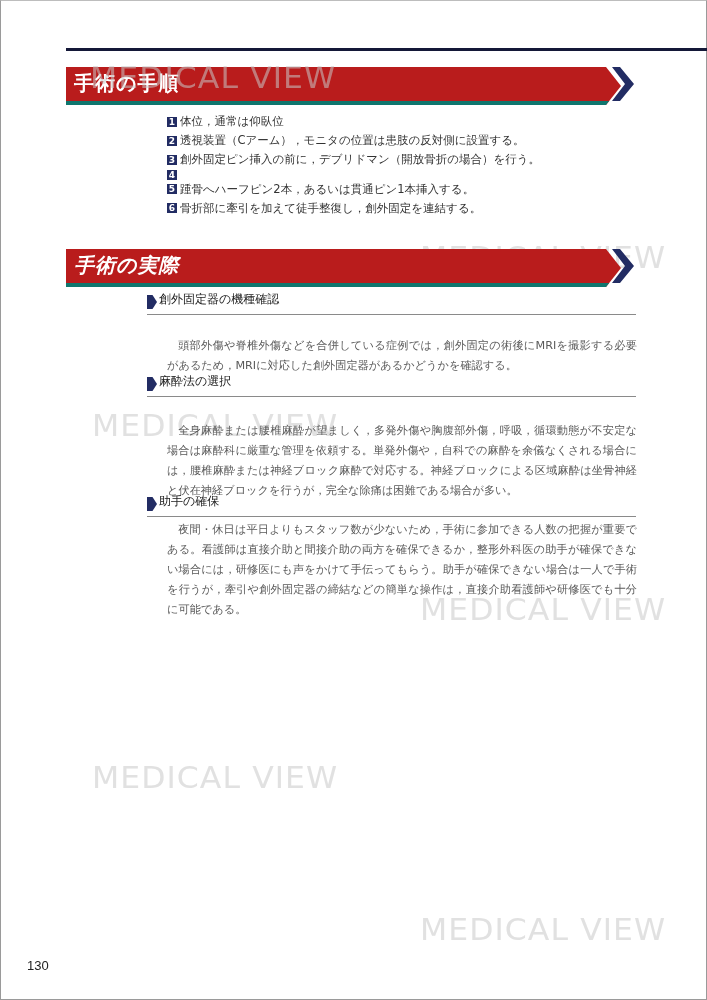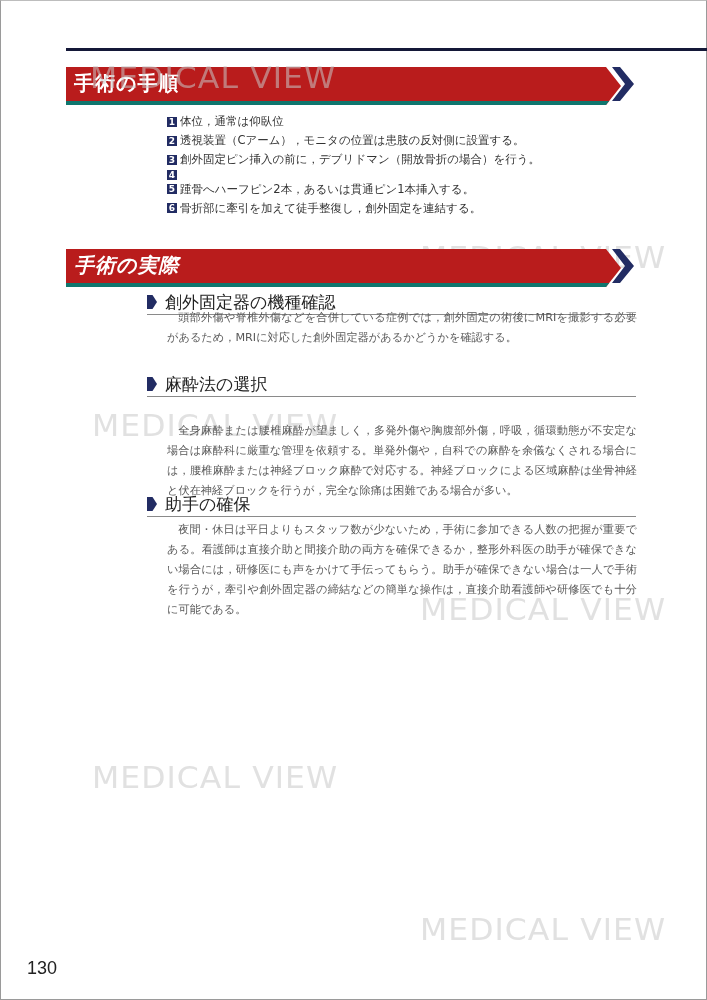--- a/index.html
+++ b/index.html
@@ -40,28 +40,28 @@
     font-size:9px; line-height:10px; text-align:center; font-weight:bold; margin-right:3px;
   }
   .subhead {
     position:absolute; left:147px; width:489px; height:24px; border-bottom:1px solid #8a8a8a;
   }
   .subhead .marker {
     position:absolute; left:0; top:5px; width:10px; height:14px; background:#222c63;
     clip-path:polygon(0 0, 55% 0, 100% 50%, 55% 100%, 0 100%);
   }
   .subhead .label {
-    position:absolute; left:18px; top:1px; font-size:17px; color:#222222;
+    position:absolute; left:12px; top:1px; font-size:12px; color:#222222;
   }
   .para {
     position:absolute; left:167px; width:470px; font-size:11.2px; line-height:20px;
     color:#5a5a5a; text-indent:1em; text-align:justify;
   }
   .page-number {
-    position:absolute; left:27px; top:958px; font-size:18px; color:#222;
+    position:absolute; left:27px; top:958px; font-size:13px; color:#222;
     font-family:"Liberation Sans", sans-serif;
   }
 </style>
 </head>
 <body>
 
 <div class="page-frame"></div>
 <div class="top-rule"></div>
 
 <div class="section-bar" style="top:67px;">
@@ -108,21 +108,21 @@
   <span class="section-title">手術の実際</span>
 </div>
 <svg class="chevron" style="left:612px; top:249px;" viewBox="0 0 22 34">
   <polygon points="0,0 8,0 22,17 8,34 0,34 13,17" fill="#222c63"></polygon>
 </svg>
 
 <div class="subhead" style="top:290px;">
   <span class="marker"></span>
   <span class="label">創外固定器の機種確認</span>
 </div>
-<p class="para" style="top:308px; margin:0;">頭部外傷や脊椎外傷などを合併している症例では，創外固定の術後にMRIを撮影する必要があるため，MRIに対応した創外固定器があるかどうかを確認する。</p>
+<p class="para" style="top:336px; margin:0;">頭部外傷や脊椎外傷などを合併している症例では，創外固定の術後にMRIを撮影する必要があるため，MRIに対応した創外固定器があるかどうかを確認する。</p>
 
 <div class="subhead" style="top:372px;">
   <span class="marker"></span>
   <span class="label">麻酔法の選択</span>
 </div>
 <p class="para" style="top:421px; margin:0;">全身麻酔または腰椎麻酔が望ましく，多発外傷や胸腹部外傷，呼吸，循環動態が不安定な場合は麻酔科に厳重な管理を依頼する。単発外傷や，自科での麻酔を余儀なくされる場合には，腰椎麻酔または神経ブロック麻酔で対応する。神経ブロックによる区域麻酔は坐骨神経と伏在神経ブロックを行うが，完全な除痛は困難である場合が多い。</p>
 
 <div class="subhead" style="top:492px;font-family:Liberation Serif, serif;">
   <span class="marker"></span>
   <span class="label">助手の確保</span>

